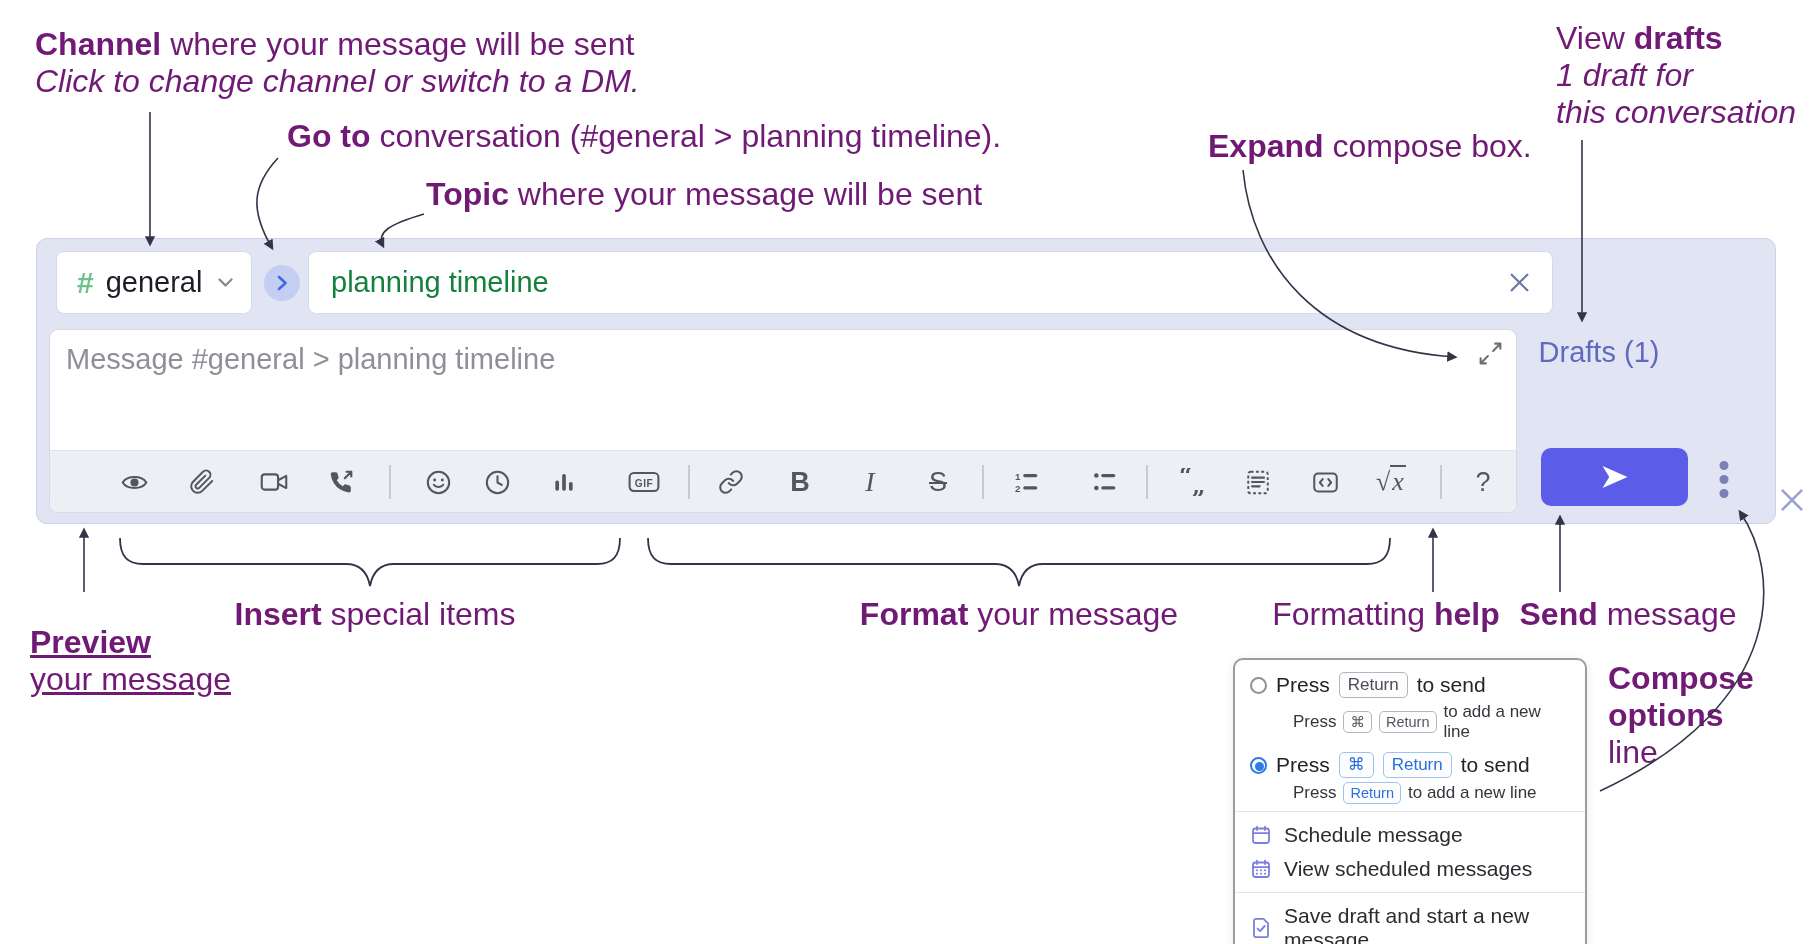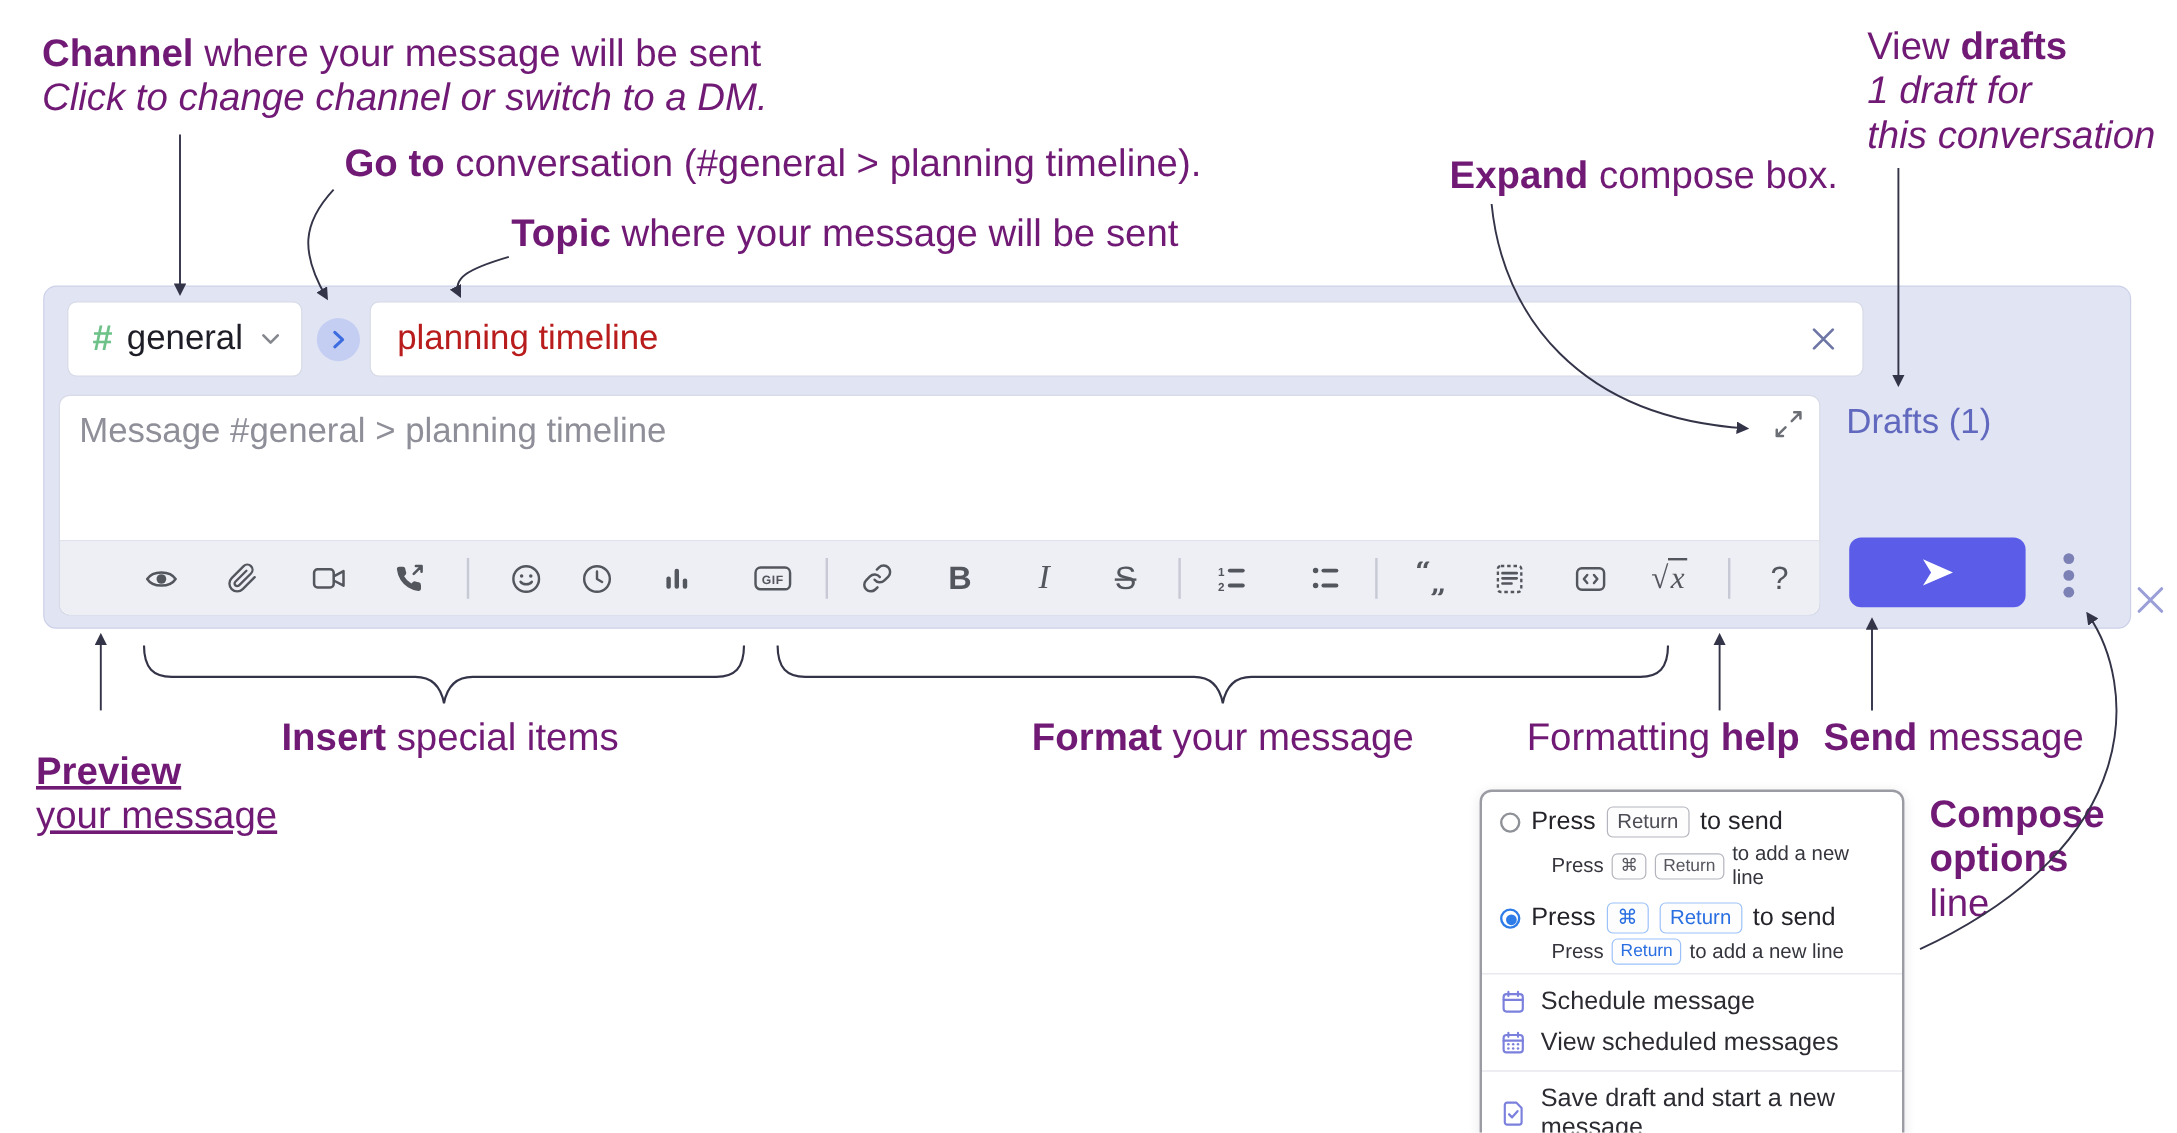--- a/index.html
+++ b/index.html
@@ -21,21 +21,21 @@
     background:#e1e4f3;border:1px solid #ccd1e8;border-radius:11px;z-index:1;}
 
   .row1-item{position:absolute;top:12px;height:63px;background:#fff;border:1px solid #d7dae7;
     border-radius:8px;display:flex;align-items:center;}
   #channel-pill{left:19px;width:196px;padding:0 18px 0 20px;cursor:pointer;}
   #channel-hash{color:#6ec188;font-size:30px;font-weight:700;margin-right:12px;}
   #channel-name{font-size:29px;color:#1d1d27;flex:1;}
   #goto-circle{position:absolute;left:227px;top:26px;width:36px;height:36px;border-radius:50%;
     background:#c4cef2;display:flex;align-items:center;justify-content:center;cursor:pointer;}
   #topic-field{left:271px;width:1245px;padding:0 16px 0 22px;}
-  #topic-text{font-size:29px;color:#b91c1c;flex:1;}
+  #topic-text{font-size:29px;color:#15803d;flex:1;}
   .xbtn{background:none;border:none;padding:4px;cursor:pointer;display:flex;}
 
   #message-area{position:absolute;left:12px;top:90px;width:1468px;height:184px;background:#fff;
     border:1px solid #d7dae7;border-radius:9px;}
   #message-placeholder{position:absolute;left:16px;top:13px;font-size:29px;color:#8e8f98;}
   #expand-btn{position:absolute;right:8px;top:6px;background:none;border:none;cursor:pointer;padding:4px;}
 
   #toolbar{position:absolute;left:0;bottom:0;width:100%;height:62px;background:#edeff5;
     border-top:1px solid #e1e3ec;border-radius:0 0 9px 9px;}
   .tbtn{position:absolute;top:9px;width:44px;height:44px;border:none;background:none;cursor:pointer;

